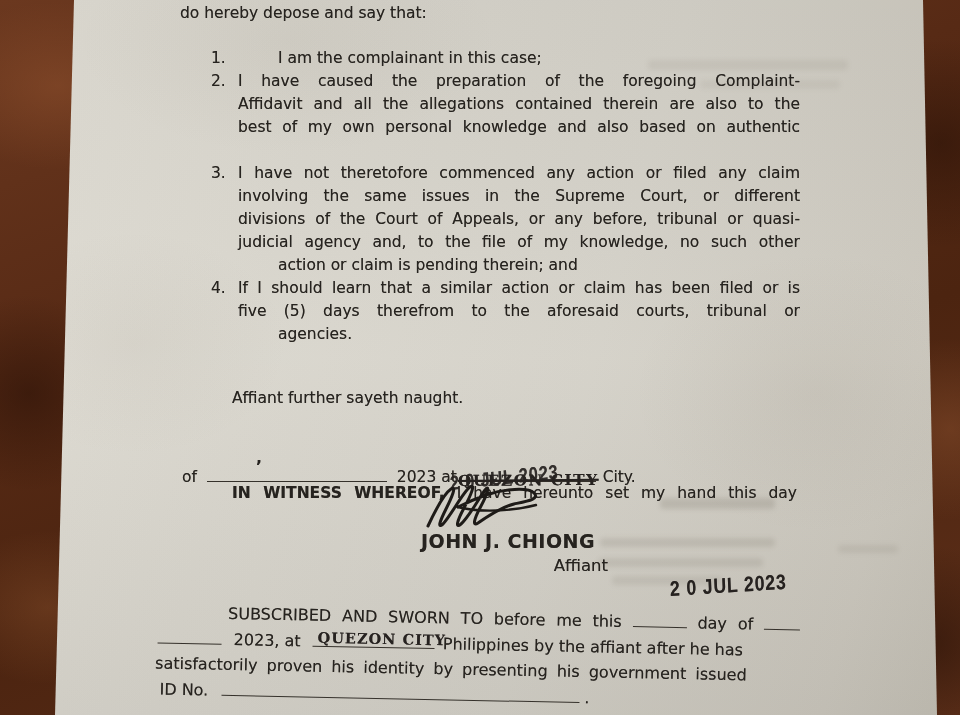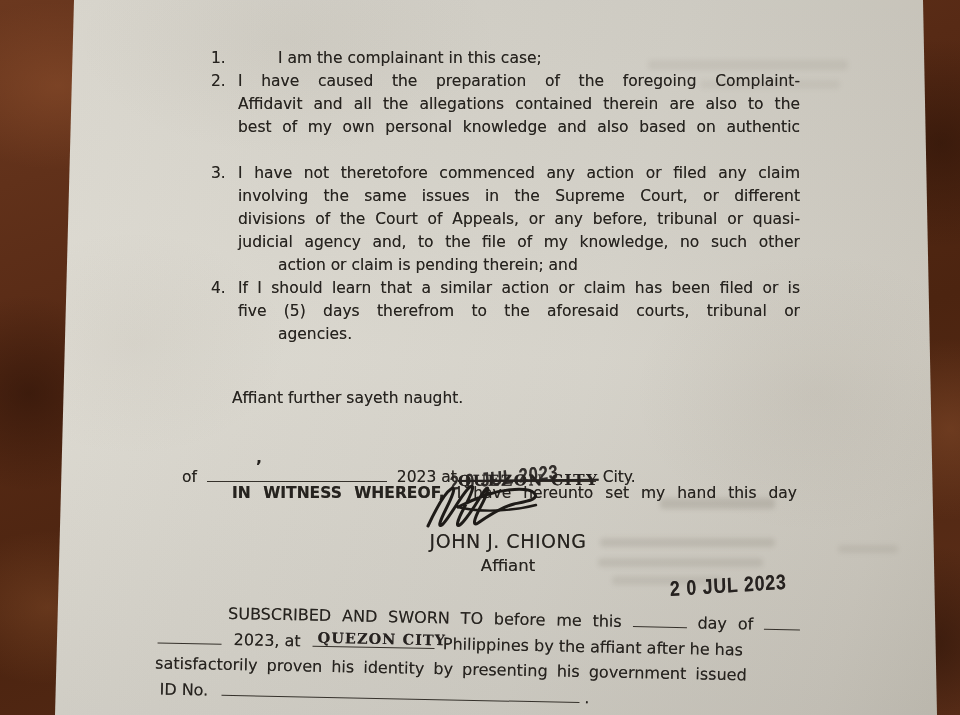--- a/index.html
+++ b/index.html
@@ -40,22 +40,22 @@
   .date-stamp{font-family:"Liberation Sans",sans-serif;font-weight:bold;letter-spacing:1px;
               transform-origin:left center;}
   .city-stamp{font-family:"DejaVu Serif","Liberation Serif",serif;font-weight:bold;
               letter-spacing:1.5px;font-size:15px;transform-origin:left center;}
   .ds1{left:268px;top:6px;font-size:20px;transform:scaleX(.82) rotate(-5deg);opacity:.92;}
   .cs1{left:274px;top:5px;transform:scaleX(1.02) rotate(-.5deg);}
   .ds2{left:670px;top:577px;font-size:21px;transform:scaleX(.84) rotate(-3deg);}
   .cs2{position:absolute;left:160px;top:-4px;font-family:"DejaVu Serif","Liberation Serif",serif;
        font-weight:bold;letter-spacing:1px;font-size:14.5px;color:#262220;white-space:nowrap;}
   .tick{position:absolute;left:74px;top:-10px;font-weight:bold;}
-  .sig-name{font-weight:normal;font-size:19px;letter-spacing:.5px;text-align:center;}
-  .sig-role{font-size:16.5px;text-align:center;}
+  .sig-name{font-weight:bold;font-size:19px;letter-spacing:.5px;text-align:center;}
+  .sig-role{font-size:16.5px;text-align:right;}
   .witness-l2{white-space:nowrap;}
   
   .notary{position:absolute;left:0;top:601px;width:960px;height:114px;
           transform:rotate(1.15deg);transform-origin:180px 20px;font-size:16px;}
   .n1{position:absolute;left:228px;top:0;width:572px;}
   .n2{position:absolute;left:158px;top:26px;width:650px;white-space:nowrap;}
   .n3{position:absolute;left:156px;top:51px;width:650px;}
   .n4{position:absolute;left:161px;top:77px;white-space:nowrap;}
   
   .bleed{position:absolute;border-radius:4px;background:#6f685c;filter:blur(2.5px);}
@@ -70,20 +70,21 @@
   <div class="bleed" style="left:648px;top:60px;width:200px;height:10px;opacity:.10;"></div>
   <div class="bleed" style="left:700px;top:80px;width:140px;height:9px;opacity:.08;"></div>
   <div class="bleed" style="left:660px;top:498px;width:115px;height:11px;opacity:.20;"></div>
   <div class="bleed" style="left:600px;top:538px;width:175px;height:9px;opacity:.16;"></div>
   <div class="bleed" style="left:598px;top:558px;width:165px;height:9px;opacity:.15;"></div>
   <div class="bleed" style="left:612px;top:576px;width:110px;height:9px;opacity:.13;"></div>
   <div class="bleed" style="left:838px;top:545px;width:60px;height:8px;opacity:.12;"></div>
 
   <div class="content">
 
+    <div class="abs" style="left:180px;top:2px;">do hereby depose and say that:</div>
 
     <div class="item" style="top:47px;">
       <span class="num">1.</span>
       <div class="lline">I am the complainant in this case;</div>
     </div>
 
     <div class="item" style="top:70px;">
       <span class="num">2.</span>
       <div class="jline">I have caused the preparation of the foregoing Complaint-</div>
       <div class="jline">Affidavit and all the allegations contained therein are also to the</div>

